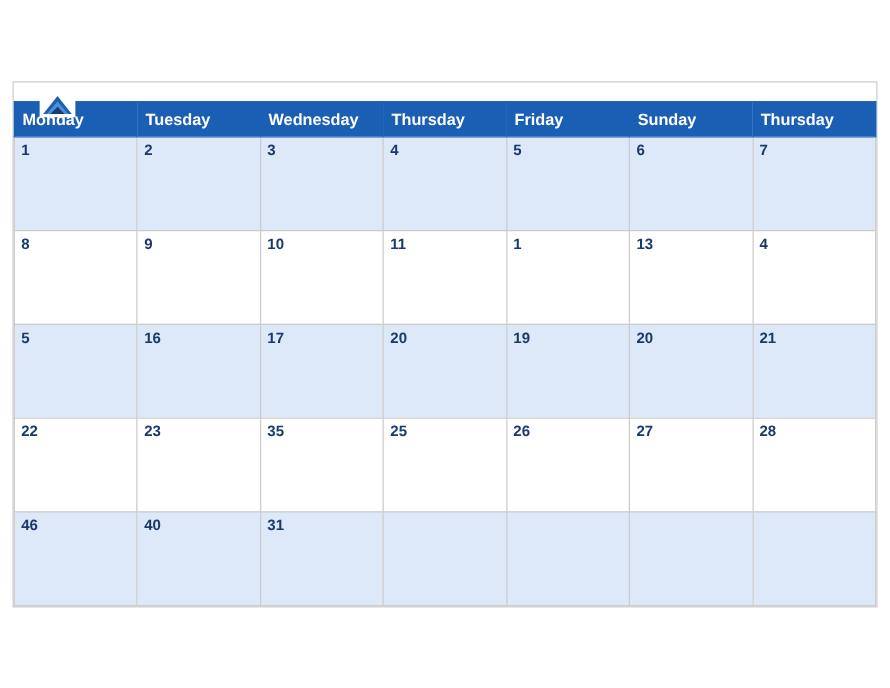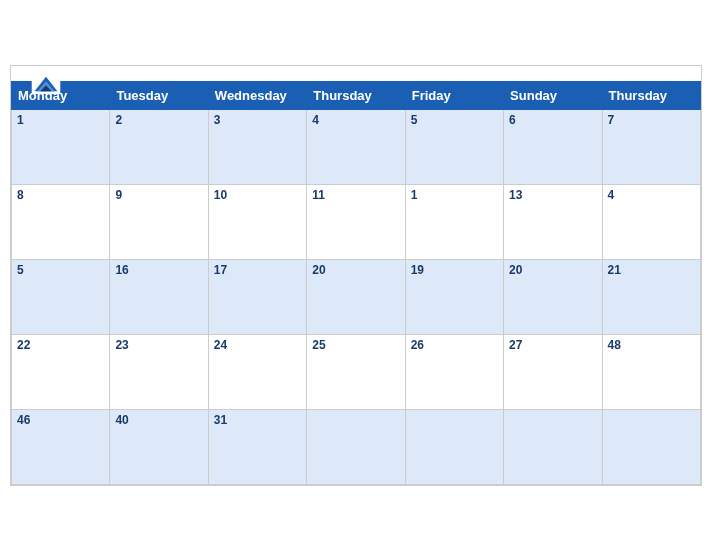--- a/index.html
+++ b/index.html
@@ -208,33 +208,33 @@
           </td>
         </tr>
         <tr>
           <td>
             <span class="day-num">22</span>
           </td>
           <td>
             <span class="day-num">23</span>
           </td>
           <td>
-            <span class="day-num">24</span>
+            <span class="day-num">35</span>
           </td>
           <td>
             <span class="day-num">25</span>
           </td>
           <td>
             <span class="day-num">26</span>
           </td>
           <td>
             <span class="day-num">27</span>
           </td>
           <td>
-            <span class="day-num">48</span>
+            <span class="day-num">28</span>
           </td>
         </tr>
         <tr>
           <td>
             <span class="day-num">46</span>
           </td>
           <td>
             <span class="day-num">40</span>
           </td>
           <td>

